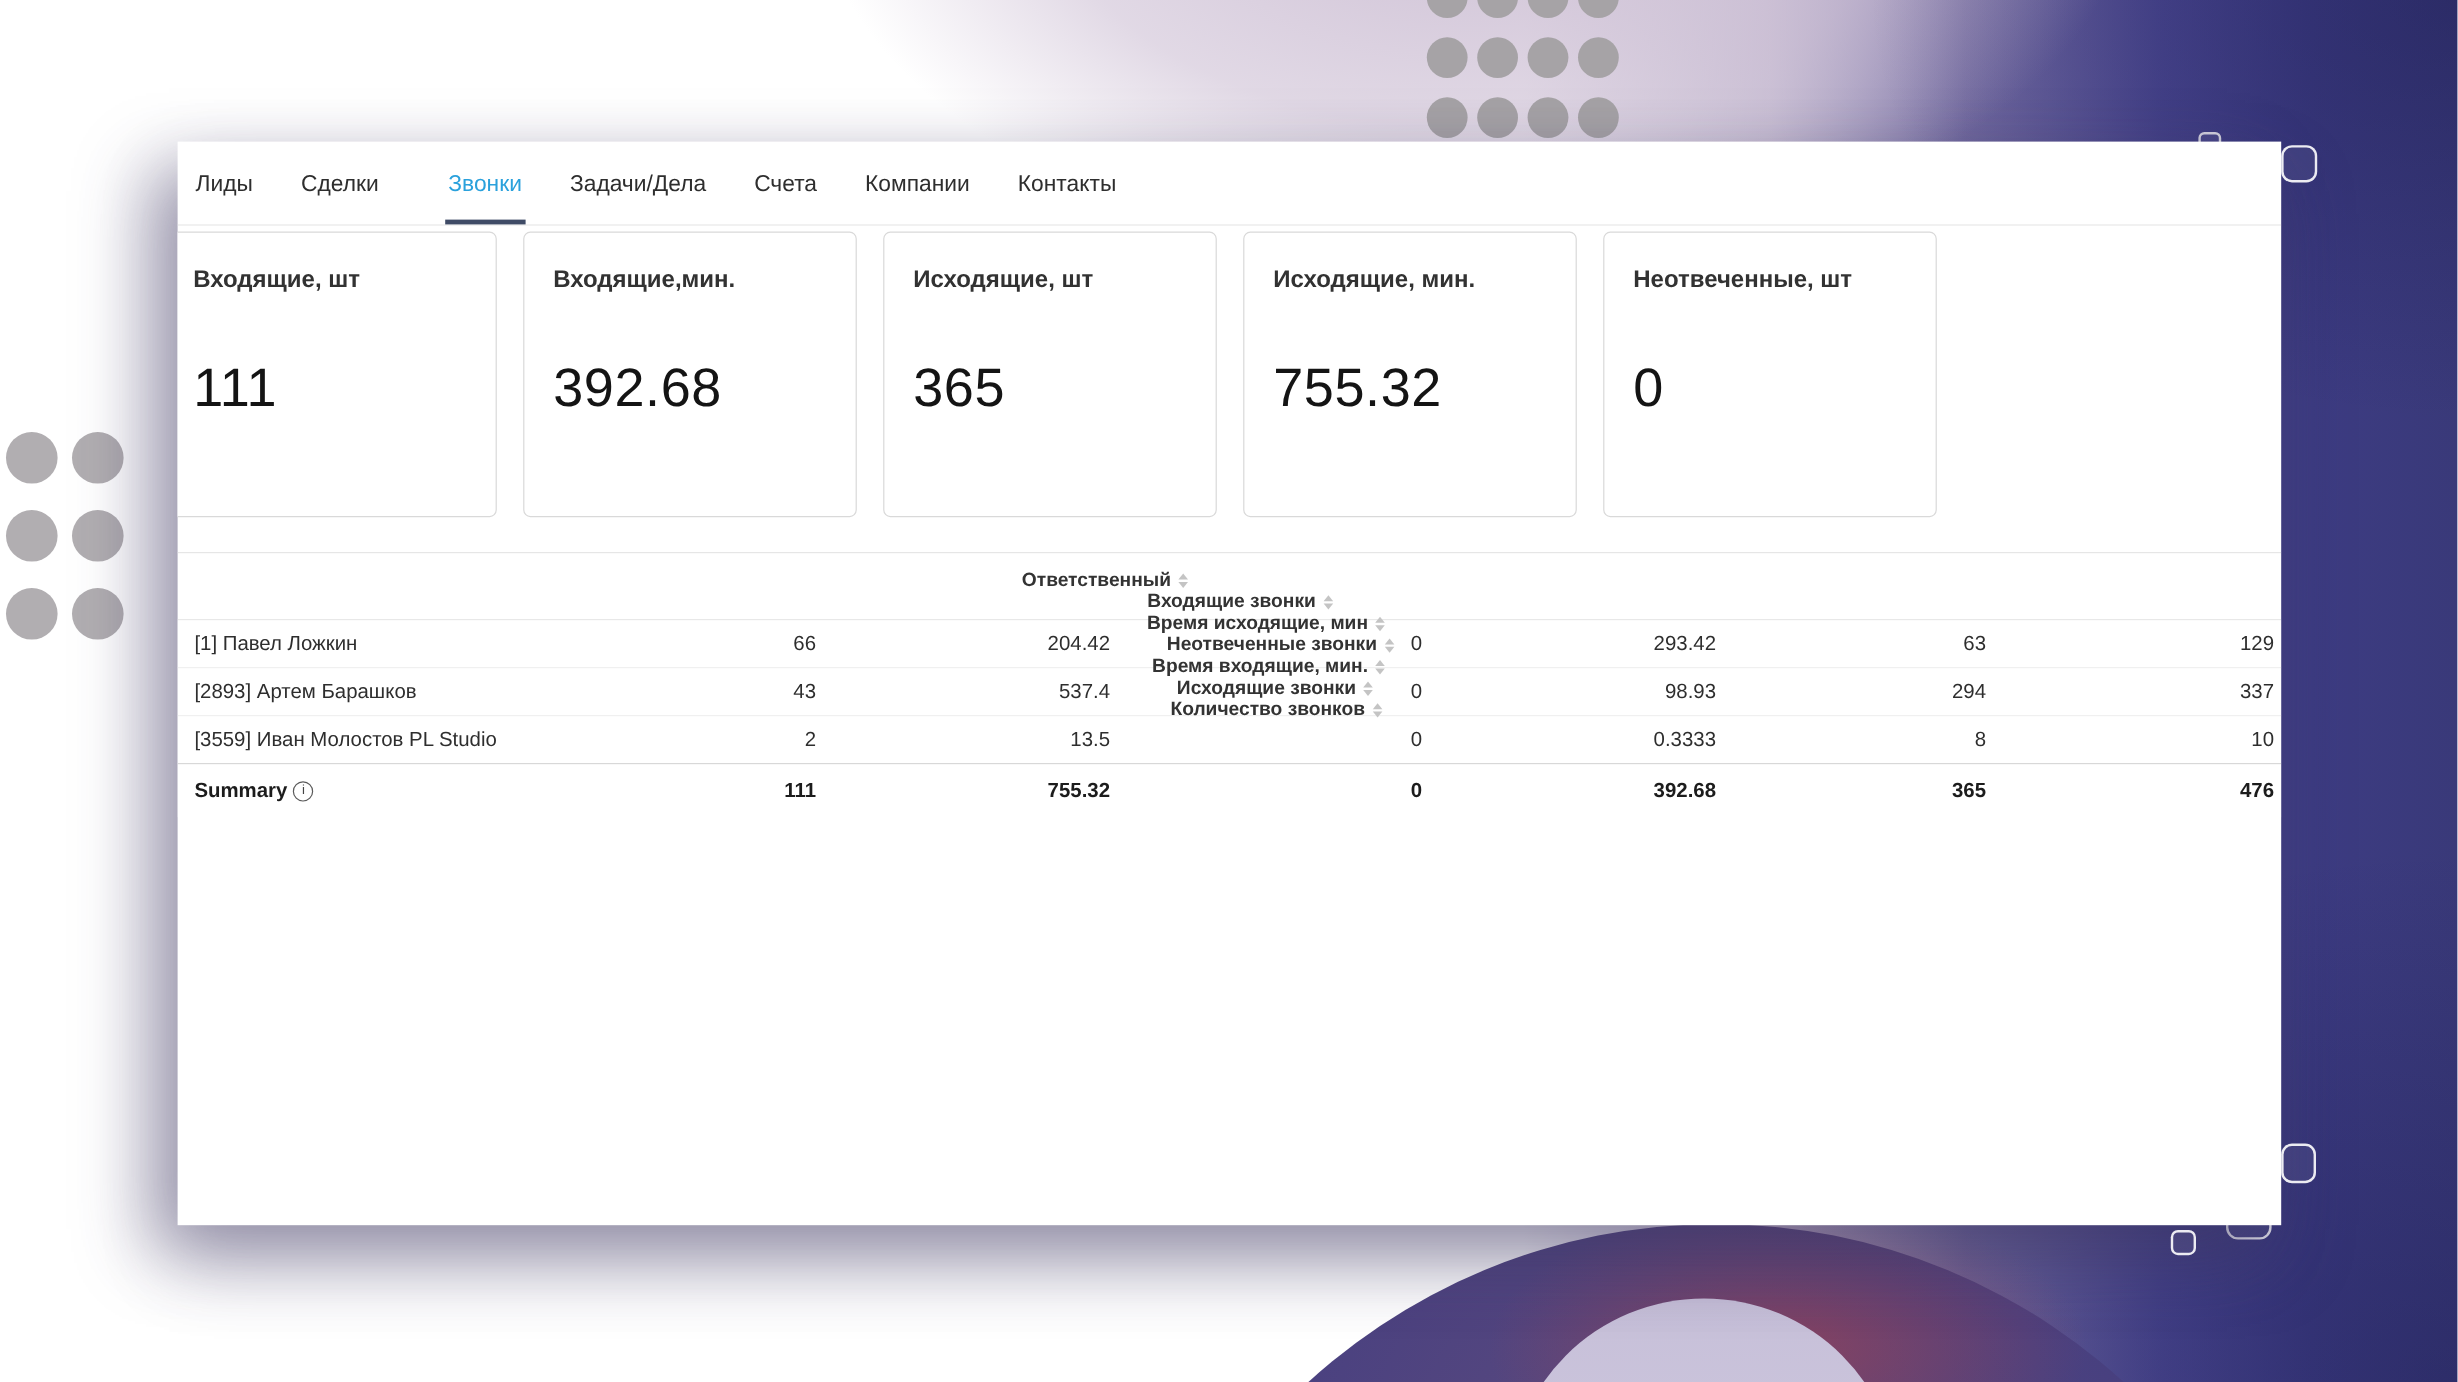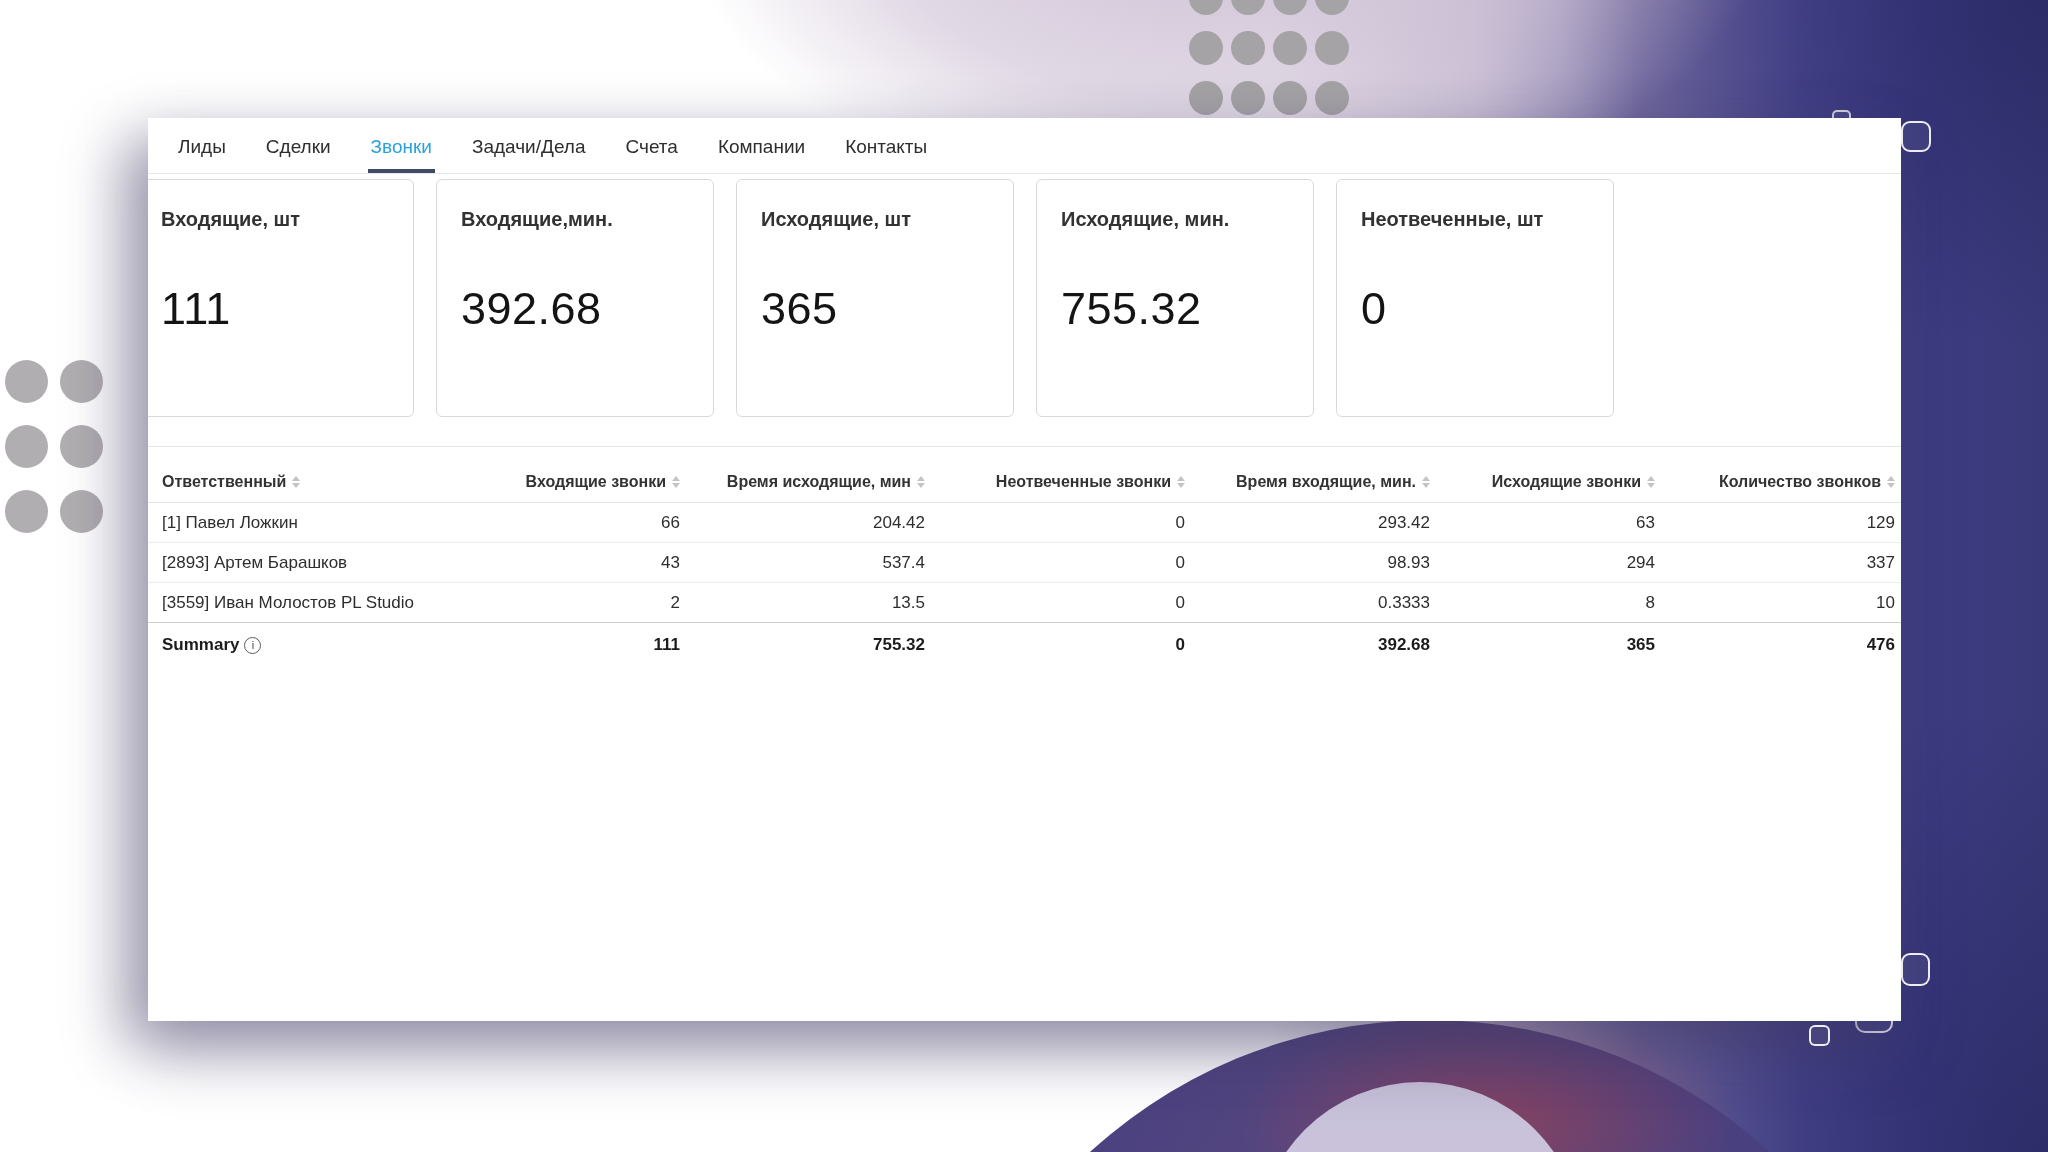--- a/index.html
+++ b/index.html
@@ -39,25 +39,25 @@
   .sq-b  { left:1901px; top:953px;  width:29px; height:33px; border-radius:9px;  z-index:6; }
   .sq-c  { left:1855px; top:997px;  width:38px; height:36px; border-radius:10px; z-index:4; }
   .sq-d  { left:1809px; top:1025px; width:21px; height:21px; border-radius:6px;  z-index:6; }
 
   
   .panel { position:absolute; left:148px; top:118px; width:1753px; height:903px;
     background:#fff; z-index:5; overflow:hidden;
     box-shadow:-26px 22px 55px rgba(62,55,98,.40), 0 30px 60px rgba(62,55,98,.30); }
 
   
-  .tabbar { height:56px; display:flex; align-items:stretch; gap:34px;
-    padding-left:27px; border-bottom:1px solid #e8e8e8; }
+  .tabbar { height:70px; display:flex; align-items:stretch; gap:34px;
+    padding-left:12px; border-bottom:1px solid #e8e8e8; }
   .tab { display:flex; align-items:center; font-size:19px; color:#2e2e2e;
     padding:6px 3px 0 3px; border-bottom:4px solid transparent; cursor:pointer; white-space:nowrap; }
-  .tab.active { font-weight:400; }
+  .tab.active { font-weight:400;margin-left:18px; }
 
   
   .cards { display:flex; gap:22px; margin:5px 0 0 -12px; }
   .card { width:278px; height:238px; flex:0 0 auto; background:#fff;
     border:1px solid #d9d9d9; border-radius:6px; padding:28px 12px 0 24px; }
   .card-label { font-size:20px; font-weight:700; color:#323232; }
   .card-value { font-size:45px; font-weight:400; color:#141414; margin-top:52px; letter-spacing:.5px; }
 
   .divider { border-top:1px solid #e6e6e6; margin-top:29px; }
 
@@ -66,21 +66,21 @@
   
   .search-row { position:relative; height:42px; margin-top:12px; }
   .search-label { position:absolute; left:1457px; top:8px; font-size:19px; color:#2e2e2e; }
   .search-input { position:absolute; left:1540px; top:0; width:256px; height:42px;
     border:1px solid #c9c9c9; border-radius:8px; background:#fff; padding:0 14px;
     font-size:17px; color:#333; font-family:"Liberation Sans", sans-serif; }
   .search-input::placeholder { color:#7d7d7d; }
 
   
   .thead { display:flex; align-items:center; height:42px; margin-top:14px;
-    padding-left:14px; border-bottom:1px solid #e3e3e3; }
+    padding-left:14px; border-bottom:1px solid #e3e3e3;flex-direction:column; }
   .th { display:flex; align-items:center; font-size:16px; font-weight:700; color:#333; }
   .th.num { justify-content:flex-end; }
   .sort-icon { display:inline-flex; flex-direction:column; margin-left:6px; line-height:0; }
   .sort-icon i { display:block; width:0; height:0; border-left:4.5px solid transparent;
     border-right:4.5px solid transparent; }
   .sort-icon .up   { border-bottom:5.5px solid #c4c4c4; margin-bottom:2px; }
   .sort-icon .down { border-top:5.5px solid #c4c4c4; }
   .trow { display:flex; align-items:center; height:40px; padding-left:14px;
     border-bottom:1px solid #ededed; background:#fff; }
   .trow:nth-child(3) { border-bottom:1px solid #cfcfcf; }

